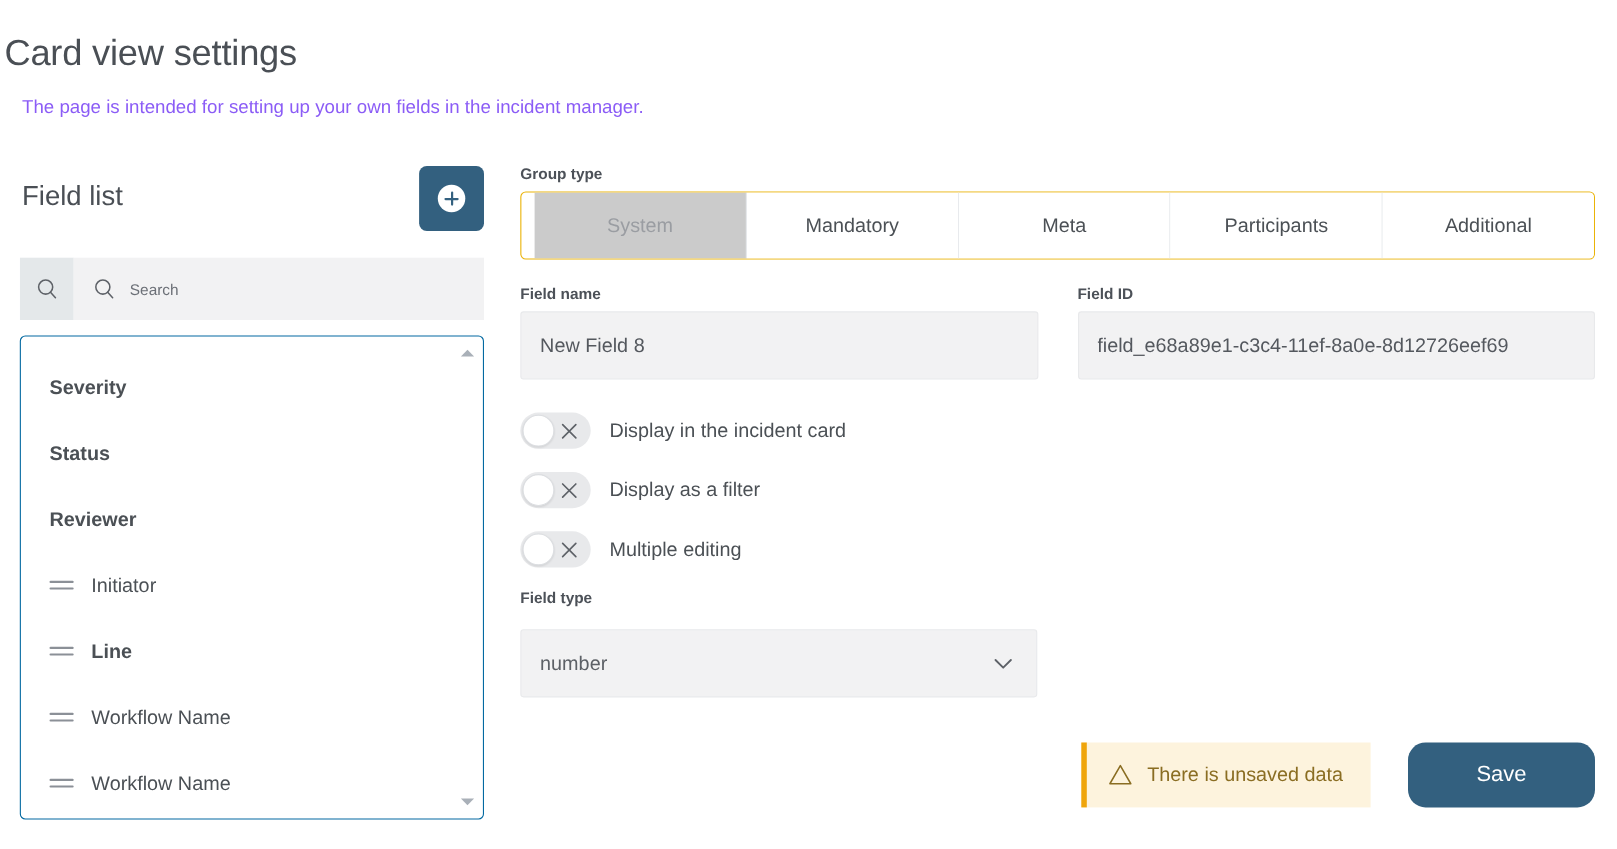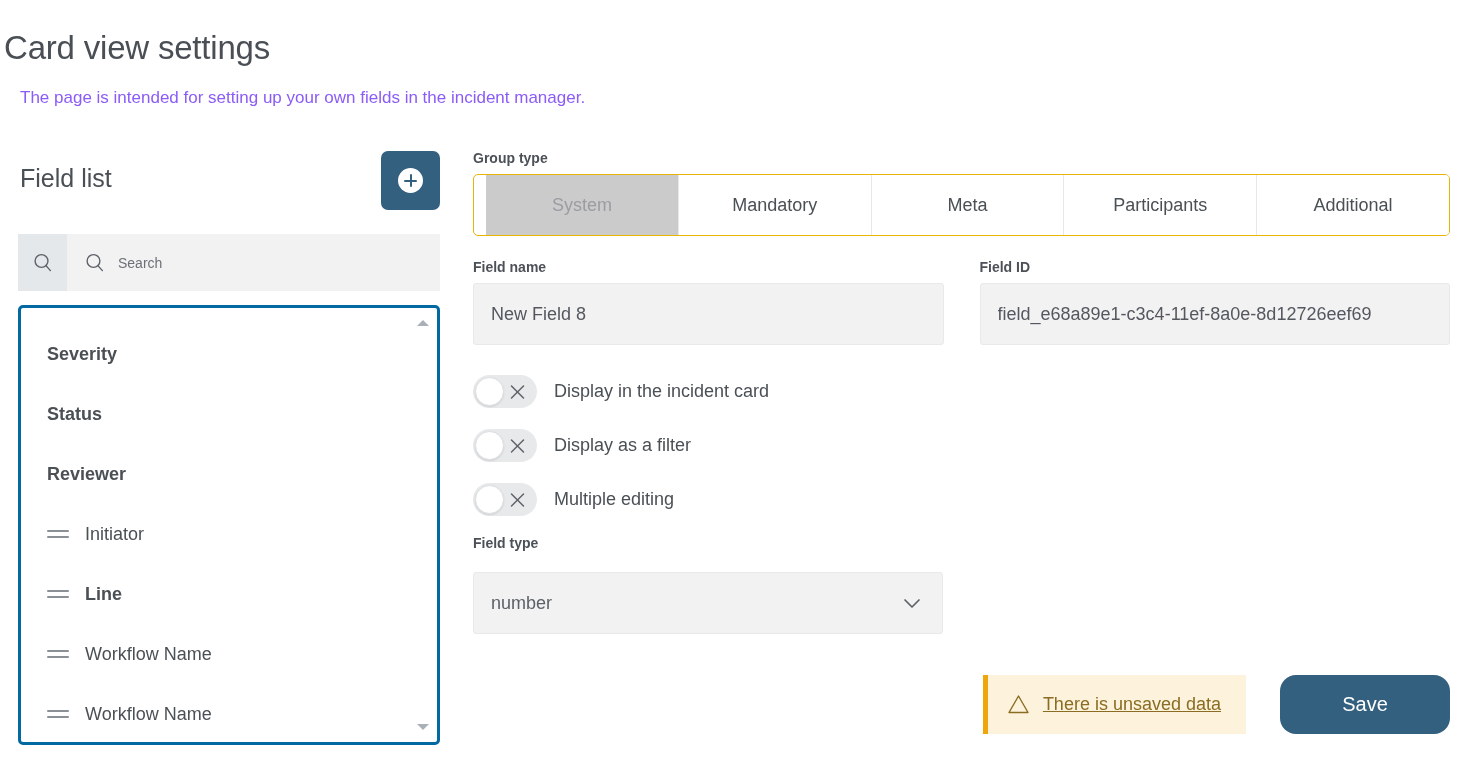--- a/index.html
+++ b/index.html
@@ -75,21 +75,21 @@
     font-size: 14px; color: #55585e; padding: 0; height: 100%;
   }
   .search-input::placeholder { color: #6c7077; opacity: 1; }
 
   .mag { display: block; }
 
   
   .list-box {
     position: absolute; left: 0px; top: 158px;
     width: 422px; height: 440px;
-    border: 3px solid #0369a1; border-radius: 5px;
+    border: 1px solid #0369a1; border-radius: 5px;
     background: #ffffff; overflow: hidden;
   }
   .list-inner { padding: 16px 0 0 0; }
   .list-item {
     display: flex; align-items: center;
     height: 60px; padding-left: 26px; cursor: pointer;
   }
   .list-item .label { font-size: 18px; color: #4b5055; }
   .list-item.group .label { font-weight: bold; font-size: 18px; }
   .list-item.child .label { font-weight: 400; padding-left: 0; }
@@ -174,21 +174,21 @@
   
   .footer {
     position: absolute; left: 473px; top: 675px; width: 977px;
     display: flex; align-items: center; justify-content: flex-end; gap: 34px;
   }
   .warn {
     display: flex; align-items: center; gap: 13px;
     background: #fdf3dd; border-left: 5px solid #efa50c;
     height: 59px; padding: 0 25px 0 19px;
   }
-  .warn-text { font-size: 18px; color: #8a6d22; white-space: nowrap; text-decoration: underline; }
+  .warn-text { font-size: 18px; color: #8a6d22; white-space: nowrap; }
   .save-btn {
     width: 170px; height: 59px; border-radius: 16px; border: none;
     background: #33607f; color: #ffffff; font-size: 20px;
     font-family: "Liberation Sans", sans-serif; cursor: pointer;
   }
 </style>
 </head>
 <body>
 
 <div class="page">

